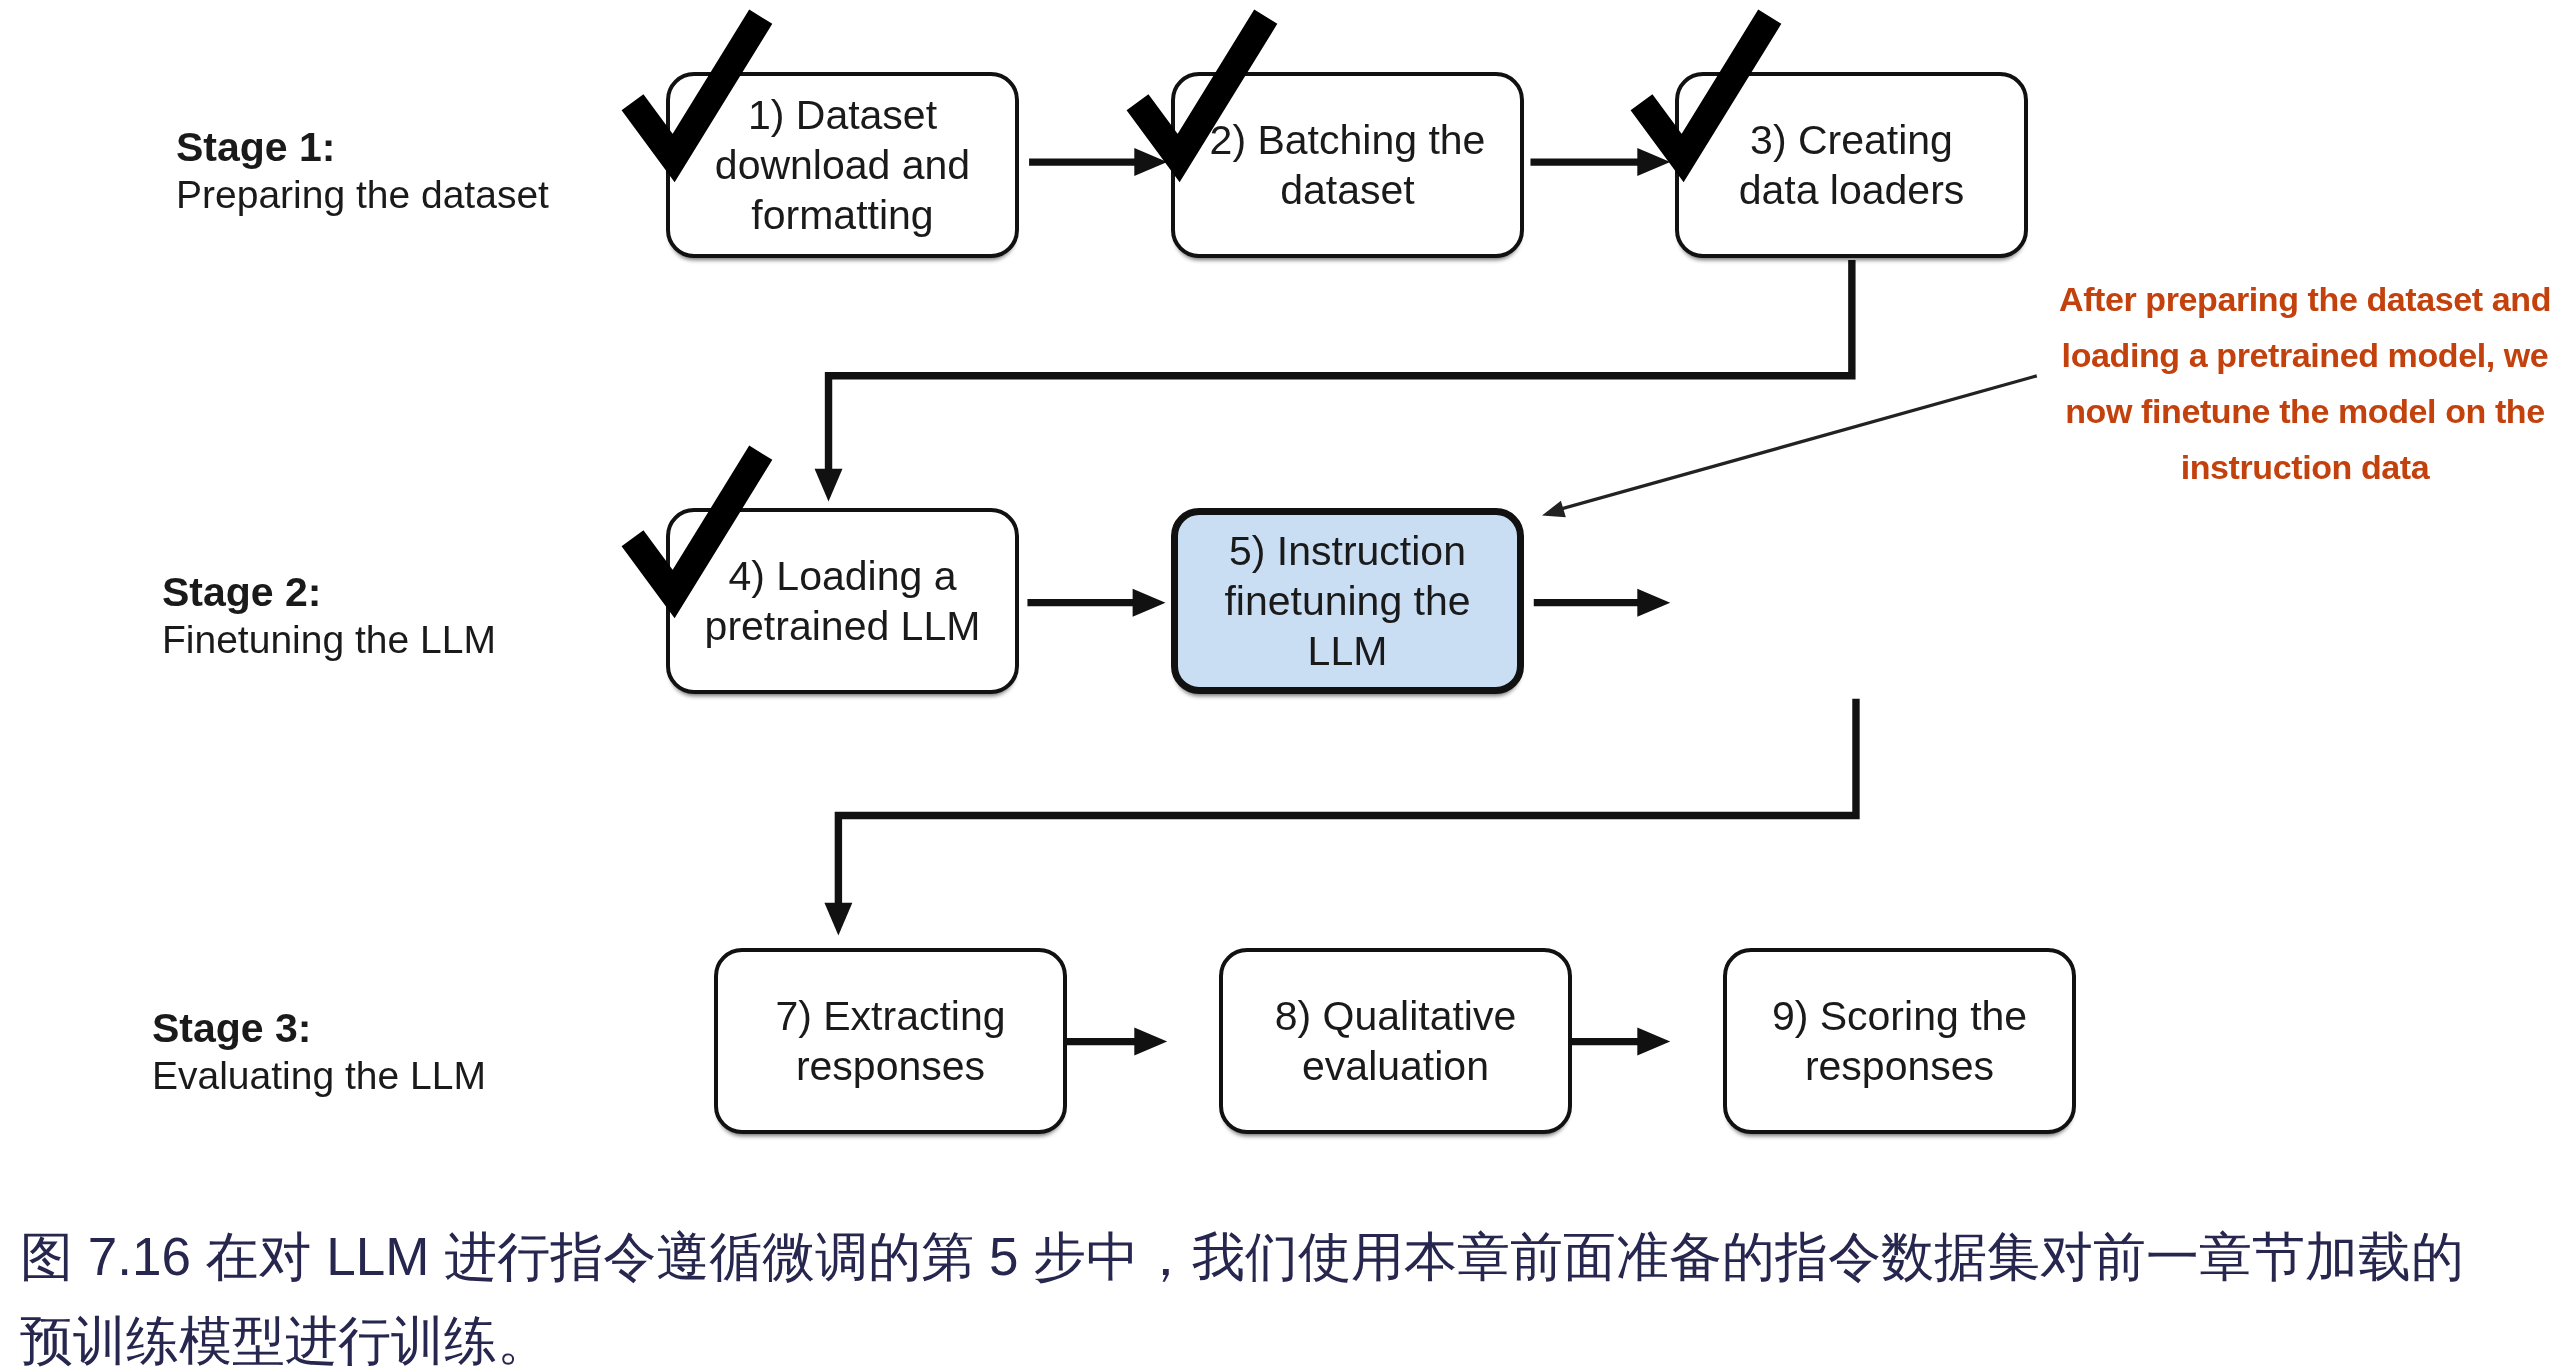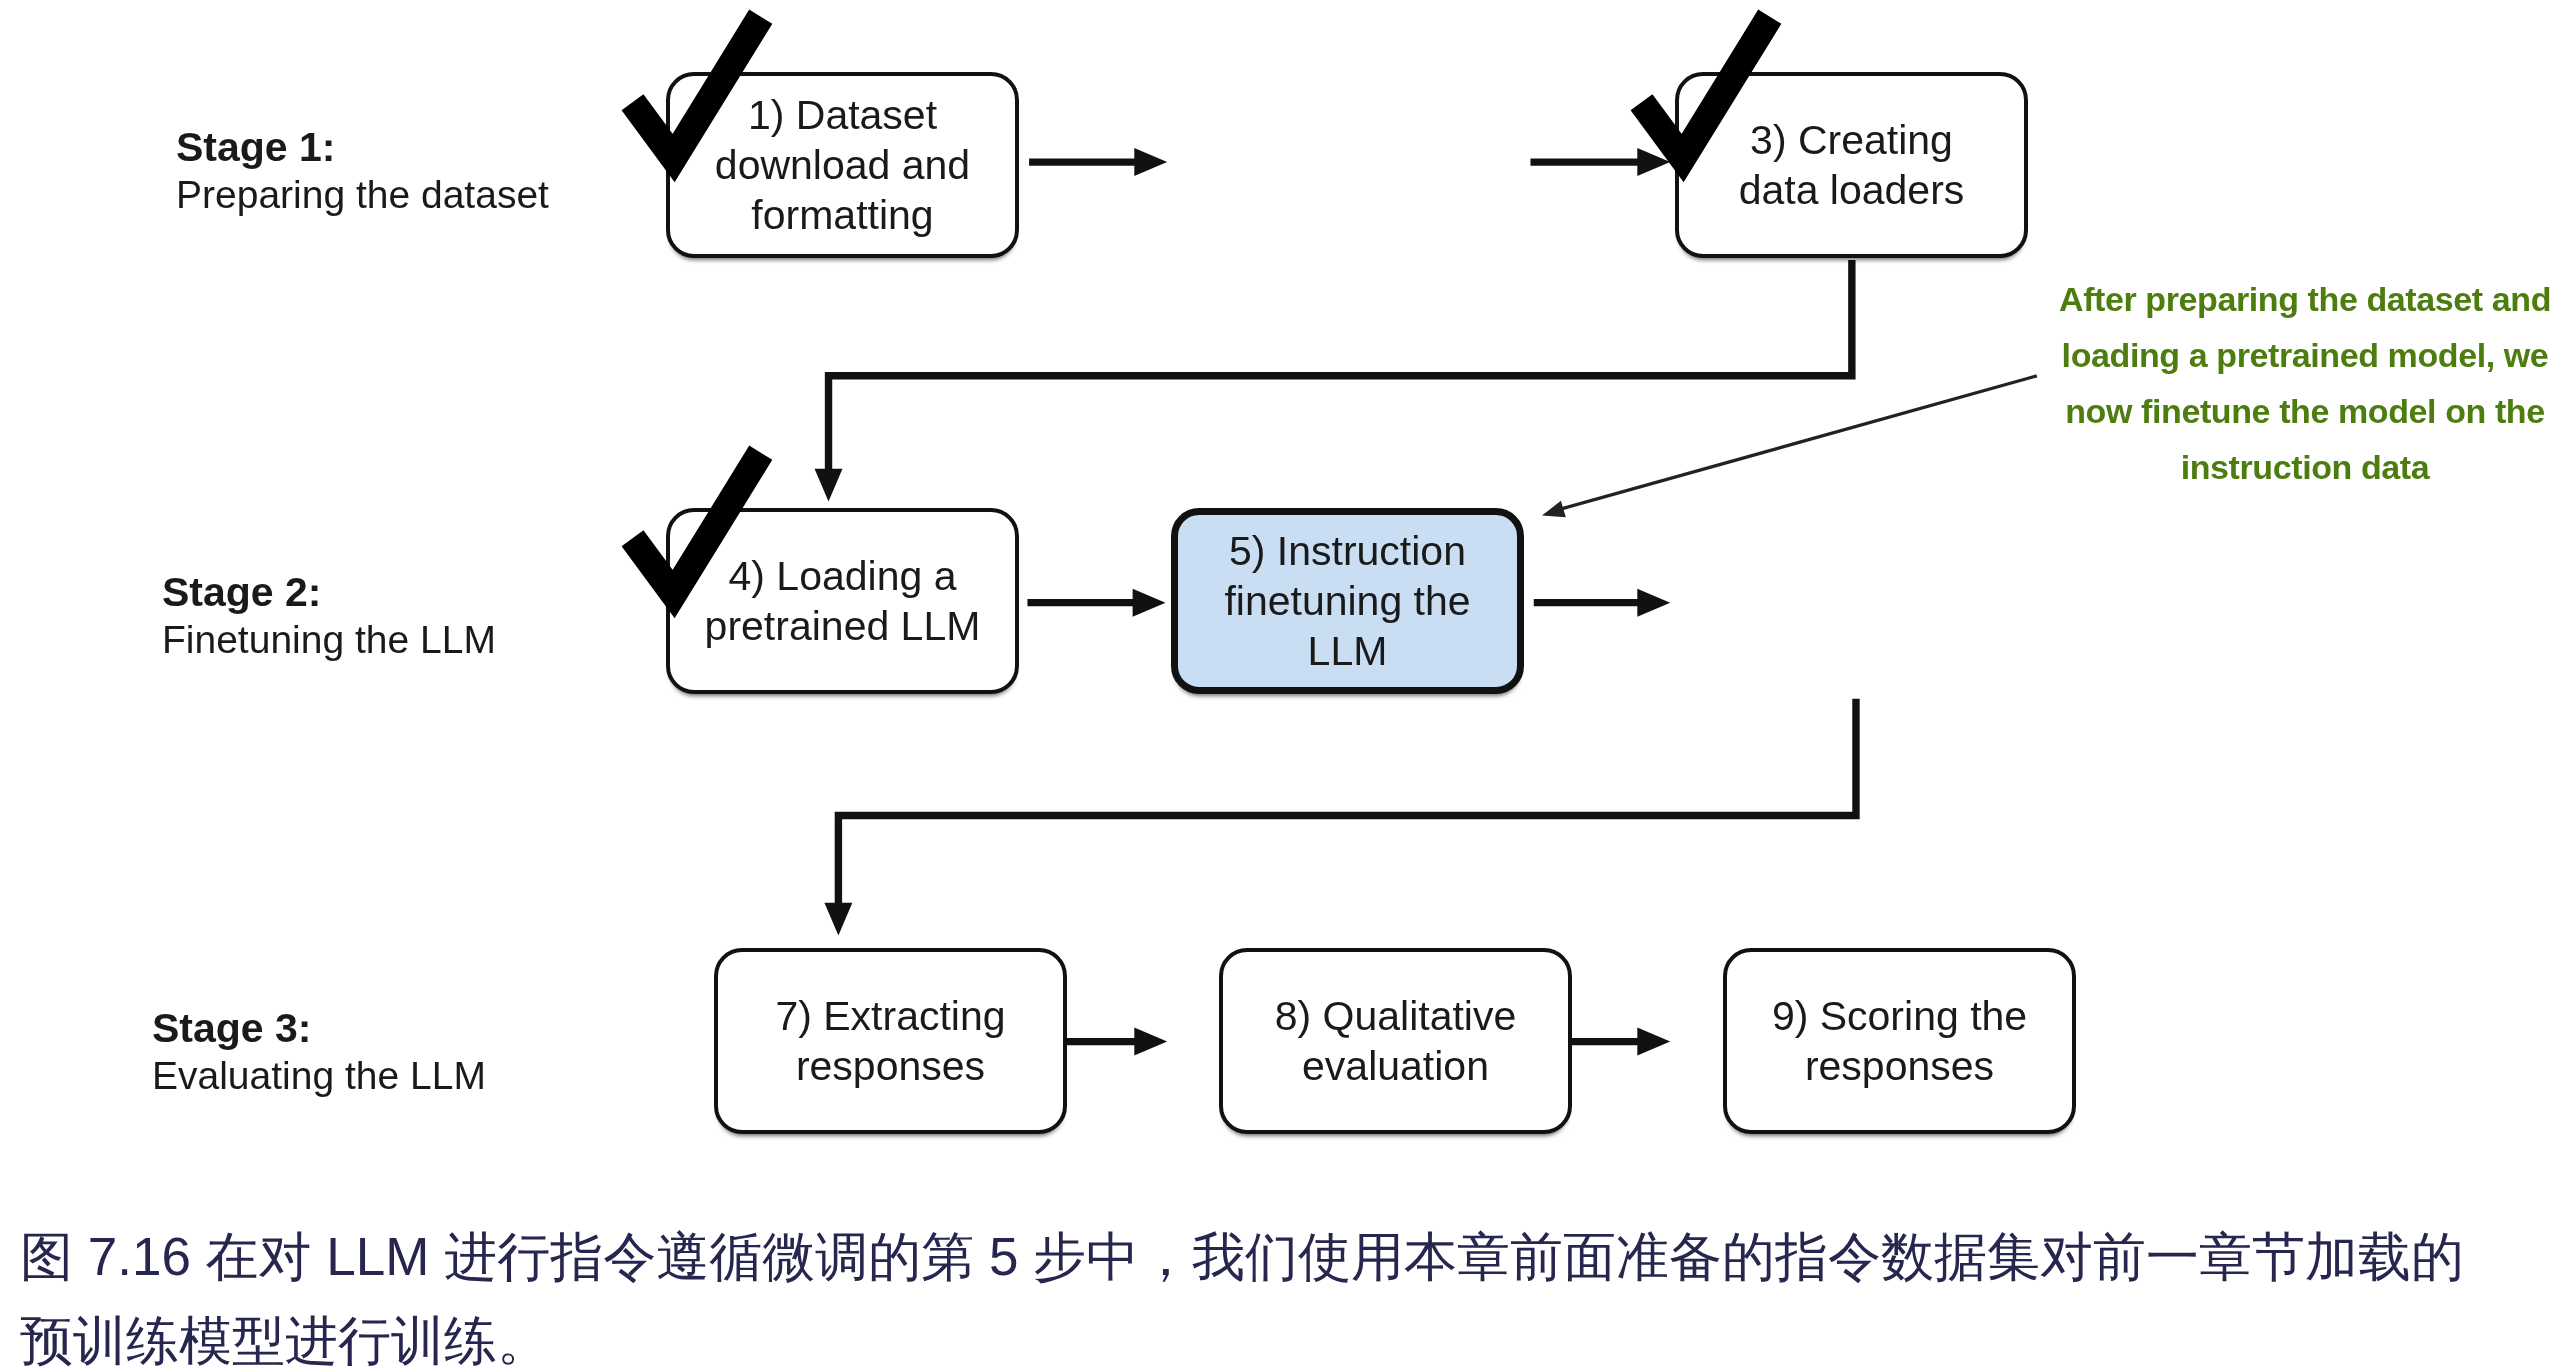--- a/index.html
+++ b/index.html
@@ -54,21 +54,21 @@
   
   .check{
     position:absolute;left:-49px;top:-71px;width:148px;height:173px;
     overflow:visible;
   }
 
   
   .annotation-note{
     position:absolute;left:2034px;top:271px;width:542px;
     font-weight:bold;font-size:34px;line-height:56px;
-    text-align:center;white-space:pre-line;color:#4d7c0f;
+    text-align:center;white-space:pre-line;color:#c2410c;
     letter-spacing:-0.4px;
   }
 
   
   .figure-caption{
     position:absolute;left:20px;top:1215px;width:2556px;
     font-size:53px;line-height:84px;
     color:var(--caption-text);
     white-space:pre-line;
   }
@@ -137,20 +137,27 @@
   </div>
 
   <div class="flow-box col-1 row-1">
     <svg class="check" viewBox="0 0 180 210">
       <polyline points="14,118 64,186 170,14" fill="none" stroke="#000" stroke-width="33"></polyline>
     </svg>
     <span>1) Dataset
 download and
 formatting</span>
   </div>
+  <div class="flow-box col-2 row-1">
+    <svg class="check" viewBox="0 0 180 210">
+      <polyline points="14,118 64,186 170,14" fill="none" stroke="#000" stroke-width="33"></polyline>
+    </svg>
+    <span>2) Batching the
+dataset</span>
+  </div>
   <div class="flow-box col-3 row-1">
     <svg class="check" viewBox="0 0 180 210">
       <polyline points="14,118 64,186 170,14" fill="none" stroke="#000" stroke-width="33"></polyline>
     </svg>
     <span>3) Creating
 data loaders</span>
   </div>
 
   <div class="flow-box col-1 row-2">
     <svg class="check" viewBox="0 0 180 210">

